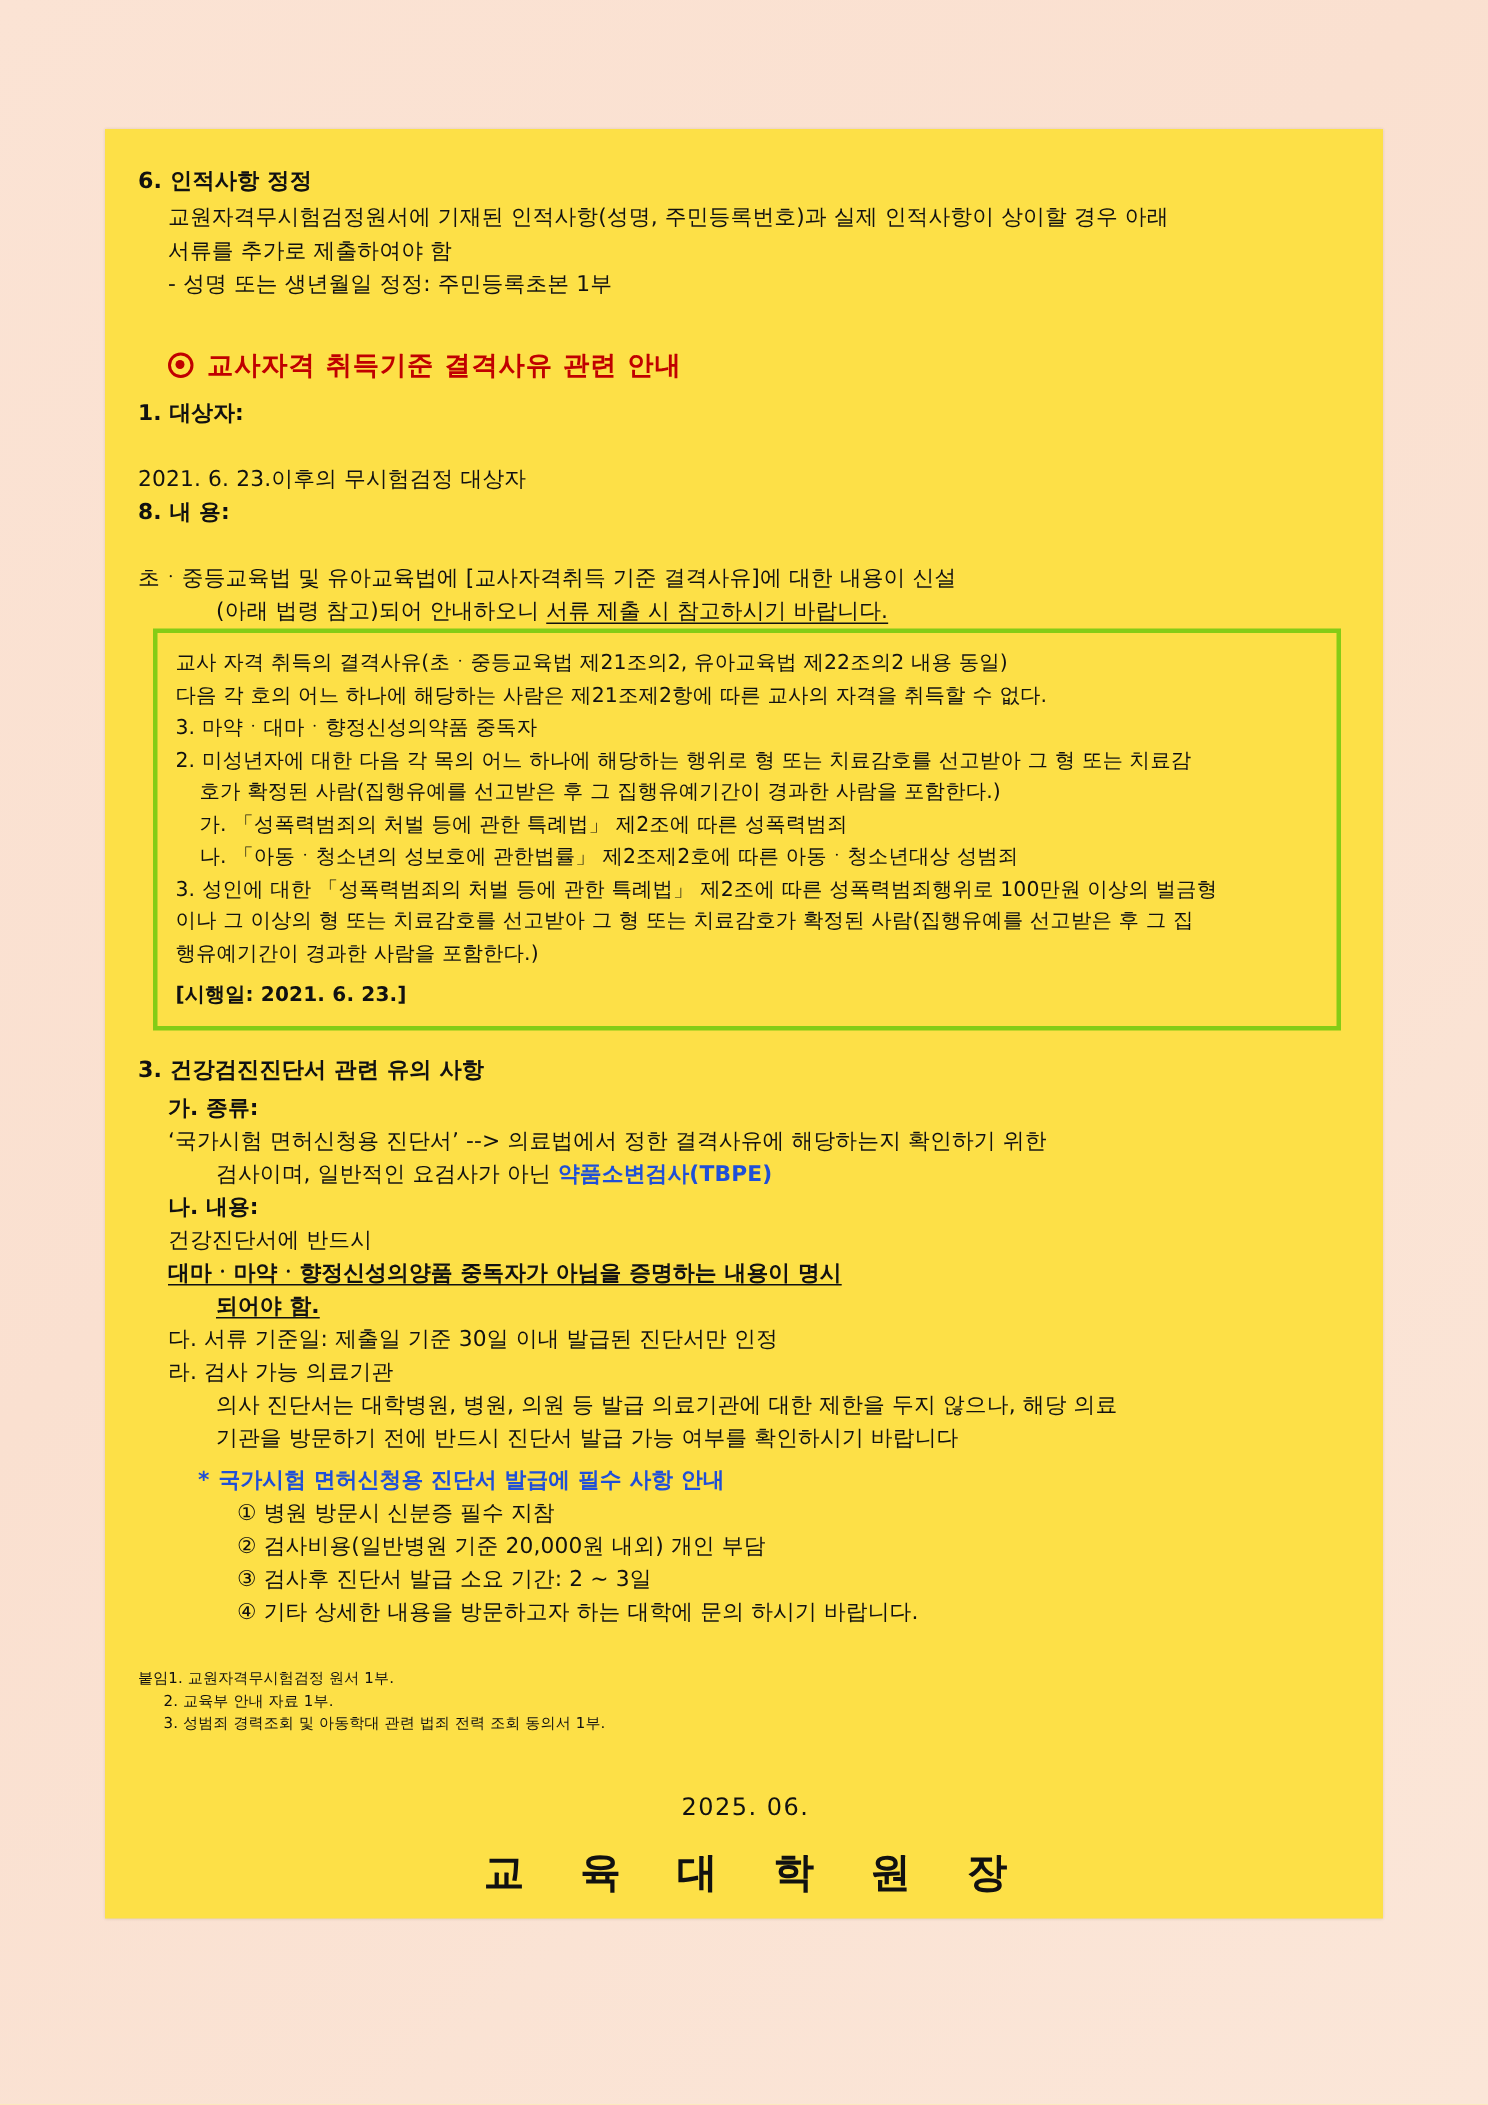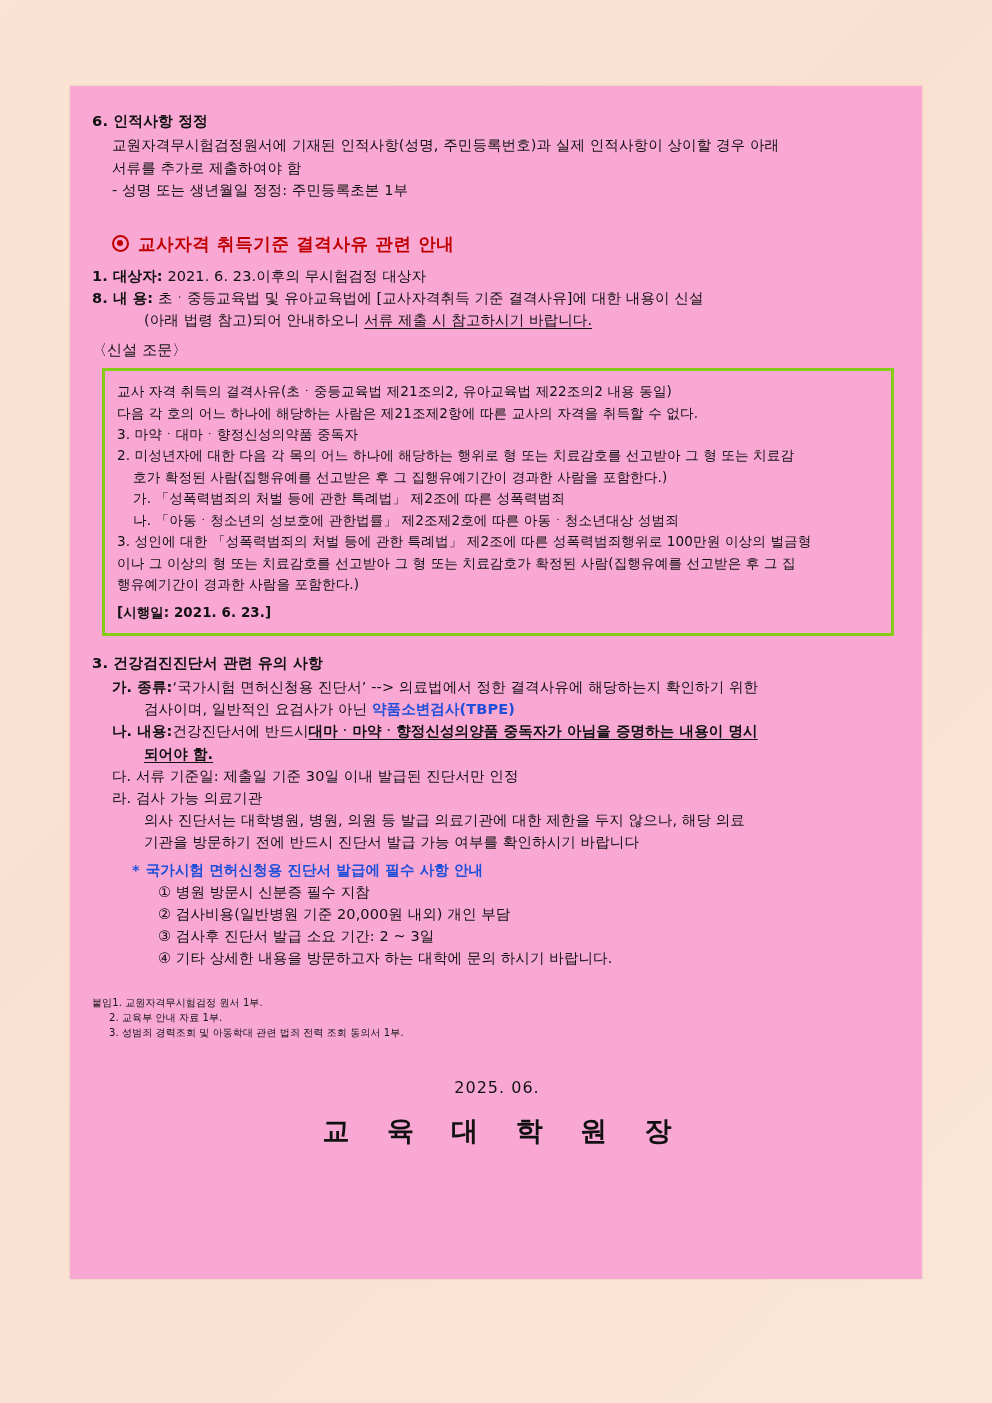--- a/index.html
+++ b/index.html
@@ -12,21 +12,21 @@
     background: linear-gradient(135deg, #fbe3d4 0%, #fae0d0 40%, #fbe6d8 100%);
     font-family: "DejaVu Sans", "Liberation Sans", sans-serif;
     overflow: hidden;
   }
   .page {
     position: absolute;
     left: 70px;
     top: 86px;
     width: 852px;
     height: 1193px;
-    background: #f9a8d4;
+    background: #fde047;
     box-shadow: 0 0 2px rgba(0,0,0,0.12);
   }
   .content {
     position: absolute;
     left: 22px;
     top: 24px;
     width: 810px;
     font-size: 14.5px;
     line-height: 1.52;
     color: #111;
@@ -65,21 +65,21 @@
     flex: none;
   }
   .bullet-circle::after {
     content: "";
     position: absolute;
     left: 2.5px; top: 2.5px;
     width: 6px; height: 6px;
     border-radius: 50%;
     background: #c00000;
   }
-  .row { display: flex; }
+  .row { display: flex; flex-direction: column; }
   .row .lbl { font-weight: bold; white-space: nowrap; }
   .underline { text-decoration: underline; text-underline-offset: 3px; }
 
   .angle-title {
     font-size: 15px;
     margin-top: 8px;
     margin-bottom: 6px;
   }
 
   .law-box {
@@ -147,21 +147,20 @@
 
     <div class="row">
       <span class="lbl">8. 내  용:</span>
       <span>&nbsp;</span>
       <span>초ㆍ중등교육법 및 유아교육법에 [교사자격취득 기준 결격사유]에 대한 내용이 신설</span>
     </div>
     <div class="indent3">
       <span>(아래 법령 참고)되어 안내하오니 </span><span class="underline">서류 제출 시 참고하시기 바랍니다.</span>
     </div>
 
-    <div class="angle-title">〈신설 조문〉</div>
 
     <div class="law-box">
       <p>교사 자격 취득의 결격사유(초ㆍ중등교육법 제21조의2, 유아교육법 제22조의2 내용 동일)</p>
       <p>다음 각 호의 어느 하나에 해당하는 사람은 제21조제2항에 따른 교사의 자격을 취득할 수 없다.</p>
       <p>3. 마약ㆍ대마ㆍ향정신성의약품 중독자</p>
       <p class="hang">2. 미성년자에 대한 다음 각 목의 어느 하나에 해당하는 행위로 형 또는 치료감호를 선고받아 그 형 또는 치료감</p>
       <p class="hang2">호가 확정된 사람(집행유예를 선고받은 후 그 집행유예기간이 경과한 사람을 포함한다.)</p>
       <p class="hang2">가. 「성폭력범죄의 처벌 등에 관한 특례법」 제2조에 따른 성폭력범죄</p>
       <p class="hang2">나. 「아동ㆍ청소년의 성보호에 관한법률」 제2조제2호에 따른 아동ㆍ청소년대상 성범죄</p>
       <p class="hang">3. 성인에 대한 「성폭력범죄의 처벌 등에 관한 특례법」 제2조에 따른 성폭력범죄행위로 100만원 이상의 벌금형</p>

